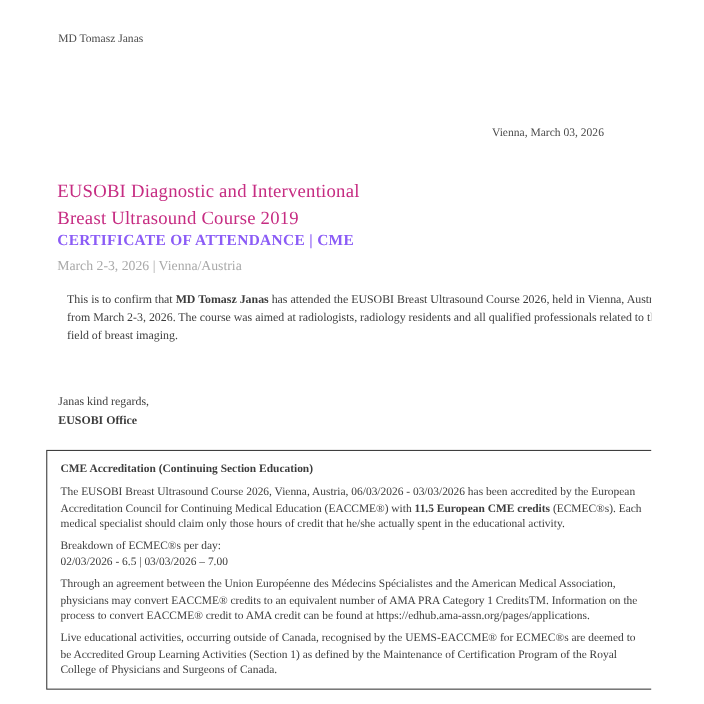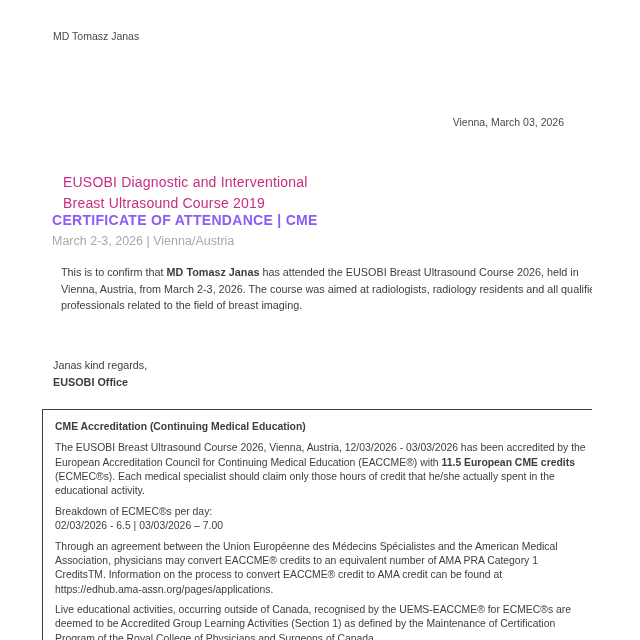--- a/index.html
+++ b/index.html
@@ -2,41 +2,41 @@
 <html style="--accent-magenta: #C62C82; --body-text: #3d3d3d; --muted-gray: #a9a9a9; --box-border: #3f3f3f;"><head>
 <meta charset="utf-8">
 <style>
   * { box-sizing: border-box; }
   html, body { margin: 0; padding: 0; background: #ffffff; }
   .page {
     position: relative;
     width: 592px;
     height: 640px;
     background: #ffffff;
-    font-family: Liberation Sans, sans-serif;
+    font-family: Liberation Serif, serif;
     color: var(--body-text, #3d3d3d);
     overflow: hidden;
   }
   .recipient {
     position: absolute;
     left: 53px; top: 30px;
     font-size: 10.5px;
     color: #4a4a4a;
   }
   .dateline {
     position: absolute;
-    right: 28px; top: 116px;
+    right: 43px; top: 116px;
     font-size: 10.5px;
     color: #4a4a4a;
   }
   .title {
     position: absolute;
     left: 52px; top: 161px;
-    margin: 11px;
-    font-size: 14px;
+    margin: 0;
+    font-size: 17px;
     font-weight: 400;
     letter-spacing: 0.2px;
     line-height: 1.48;
     color: var(--accent-magenta, #C62C82);
   }
   .subtitle {
     position: absolute;
     left: 52px; top: 212px;
     margin: 0;
     font-size: 14px;
@@ -101,20 +101,20 @@
   <div class="main-text">
     <p><span>This is to confirm that </span><strong>MD Tomasz Janas</strong><span> has attended the EUSOBI Breast Ultrasound Course 2026, held in Vienna, Austria, from March 2-3, 2026. The course was aimed at radiologists, radiology residents and all qualified professionals related to the field of breast imaging.</span></p>
   </div>
 
   <div class="closing-block">
     <p class="closing">Janas kind regards,</p>
     <p class="signature">EUSOBI Office</p>
   </div>
 
   <div class="accreditation-box">
-    <div class="box-heading">CME Accreditation (Continuing Medical Education)</div>
-    <p><span>The EUSOBI Breast Ultrasound Course 2026, Vienna, Austria, 12/03/2026 - 03/03/2026 has been accredited by the European Accreditation Council for Continuing Medical Education (EACCME®) with </span><strong>11.5 European CME credits</strong><span> (ECMEC®s). Each medical specialist should claim only those hours of credit that he/she actually spent in the educational activity.</span></p>
+    <div class="box-heading">CME Accreditation (Continuing Section Education)</div>
+    <p><span>The EUSOBI Breast Ultrasound Course 2026, Vienna, Austria, 06/03/2026 - 03/03/2026 has been accredited by the European Accreditation Council for Continuing Medical Education (EACCME®) with </span><strong>11.5 European CME credits</strong><span> (ECMEC®s). Each medical specialist should claim only those hours of credit that he/she actually spent in the educational activity.</span></p>
     <p><span>Breakdown of ECMEC®s per day:</span><br><span>02/03/2026 - 6.5 | 03/03/2026 – 7.00</span></p>
     <p>Through an agreement between the Union Européenne des Médecins Spécialistes and the American Medical Association, physicians may convert EACCME® credits to an equivalent number of AMA PRA Category 1 CreditsTM. Information on the process to convert EACCME® credit to AMA credit can be found at https://edhub.ama-assn.org/pages/applications.</p>
     <p>Live educational activities, occurring outside of Canada, recognised by the UEMS-EACCME® for ECMEC®s are deemed to be Accredited Group Learning Activities (Section 1) as defined by the Maintenance of Certification Program of the Royal College of Physicians and Surgeons of Canada.</p>
   </div>
 
 </div>
 
 </body></html>

